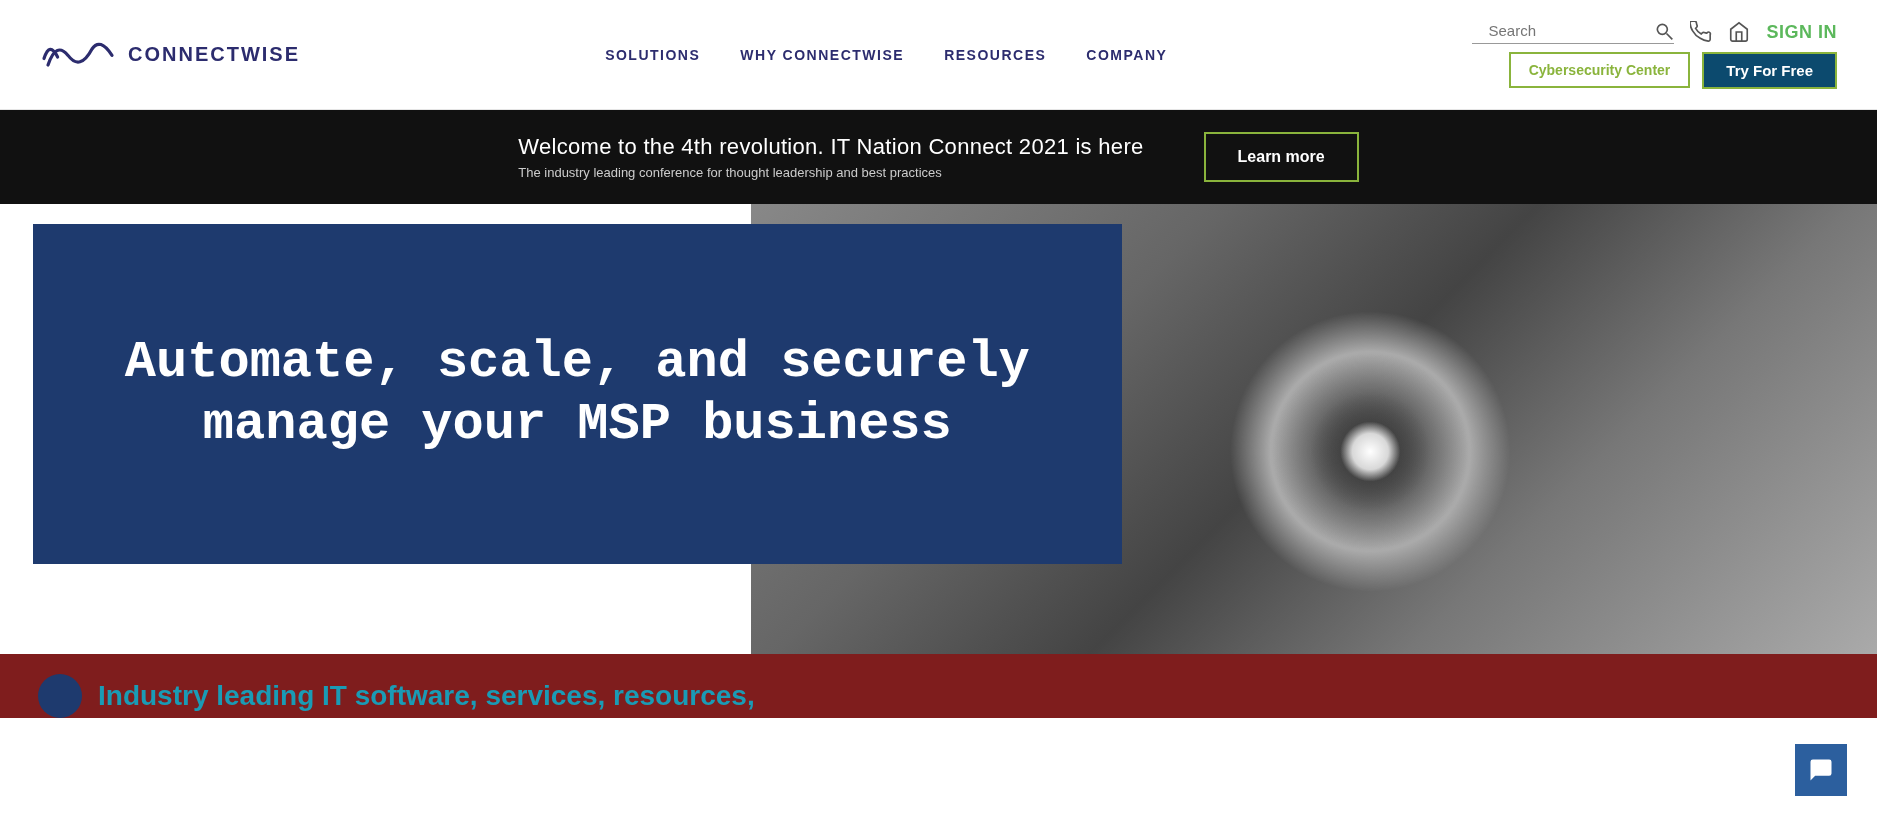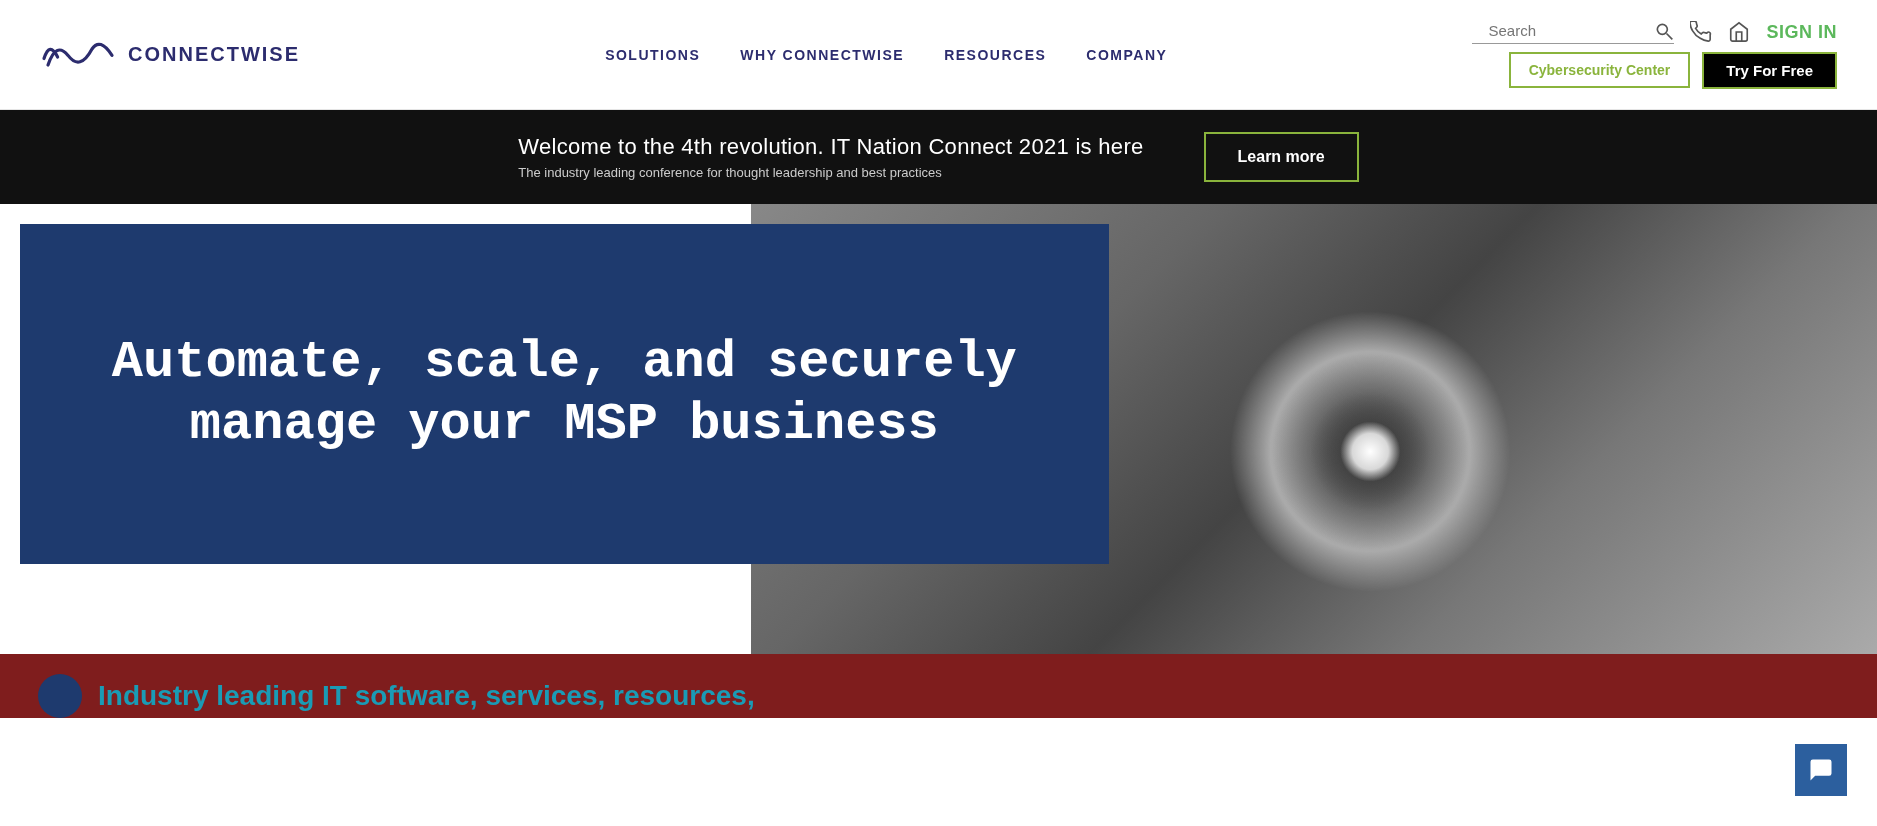--- a/index.html
+++ b/index.html
@@ -111,21 +111,21 @@
       border: 2px solid #8ab43c;
       color: #8ab43c;
       background: transparent;
       padding: 8px 18px;
       font-size: 14px;
       font-weight: 600;
       cursor: pointer;
       white-space: nowrap;
     }
     .try-free-btn {
-      background: #000000;
+      background: #0c4a6e;
       color: #fff;
       border: 2px solid #8ab43c;
       padding: 8px 22px;
       font-size: 15px;
       font-weight: 700;
       cursor: pointer;
       white-space: nowrap;
     }
 
     
@@ -186,21 +186,21 @@
       height: 100%;
       background:
         radial-gradient(ellipse 60px 60px at 55% 55%, #fff 0%, #d8d8d8 30%, transparent 50%),
         radial-gradient(ellipse 100px 100px at 55% 55%, #444 0%, transparent 60%),
         radial-gradient(ellipse 140px 140px at 55% 55%, #222 0%, transparent 70%),
         radial-gradient(ellipse 200px 200px at 55% 55%, #888 0%, #999 30%, #aaa 50%, transparent 70%),
         linear-gradient(135deg, #888 0%, #666 30%, #444 50%, #777 70%, #aaa 100%);
     }
     .hero-overlay {
       position: absolute;
-      left: 20px;
+      left: 33px;
       top: 20px;
       width: 58%;
       min-height: 340px;
       background: #1e3a6e;
       display: flex;
       align-items: center;
       justify-content: center;
       padding: 50px 60px;
       z-index: 2;
     }

